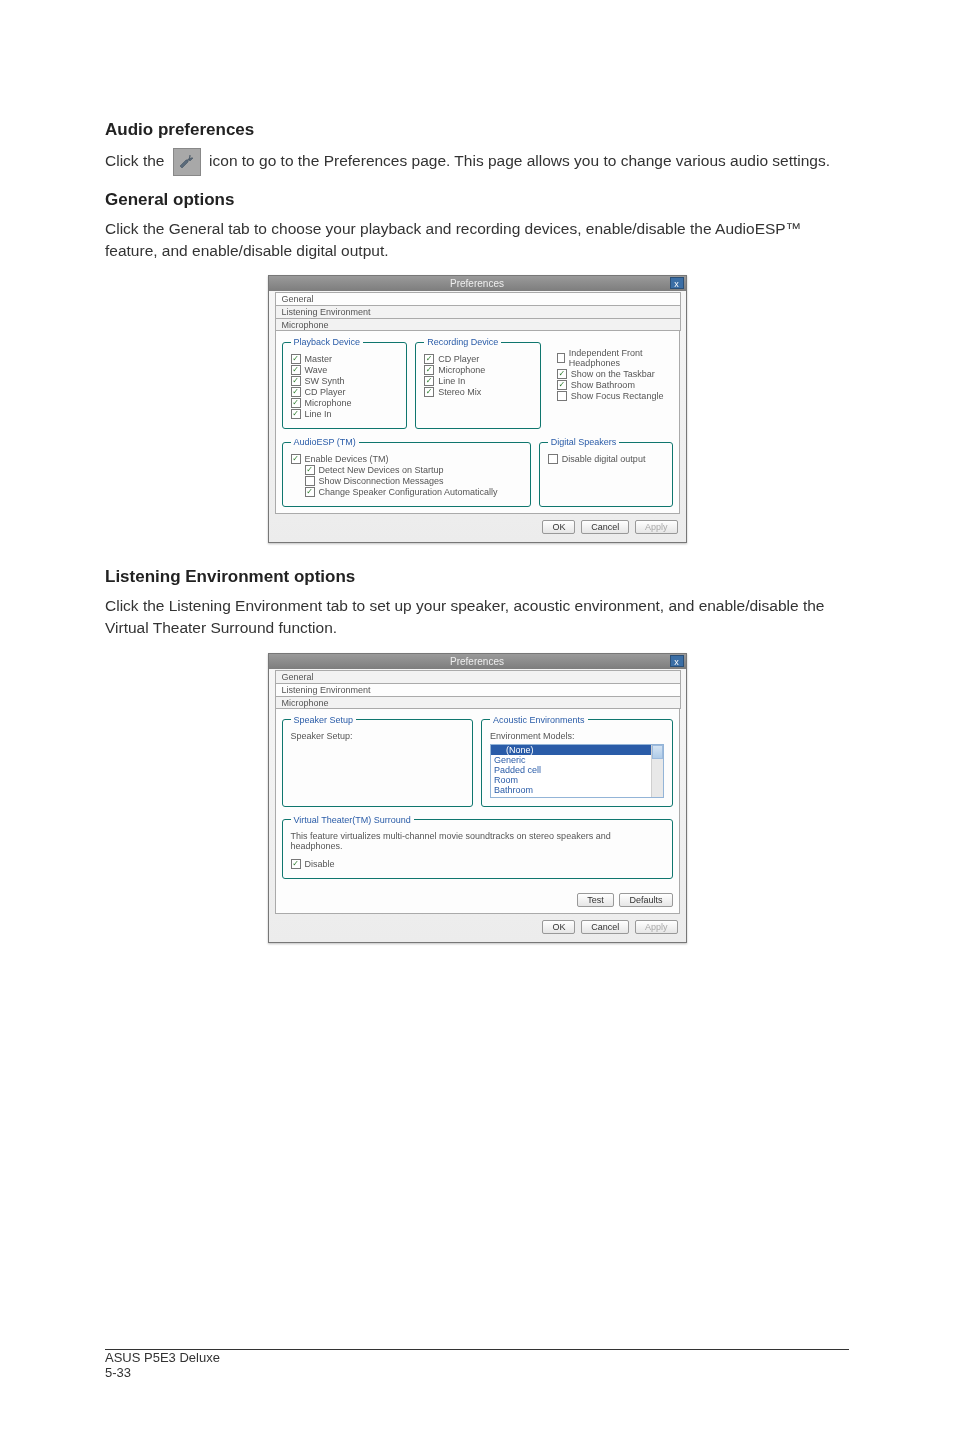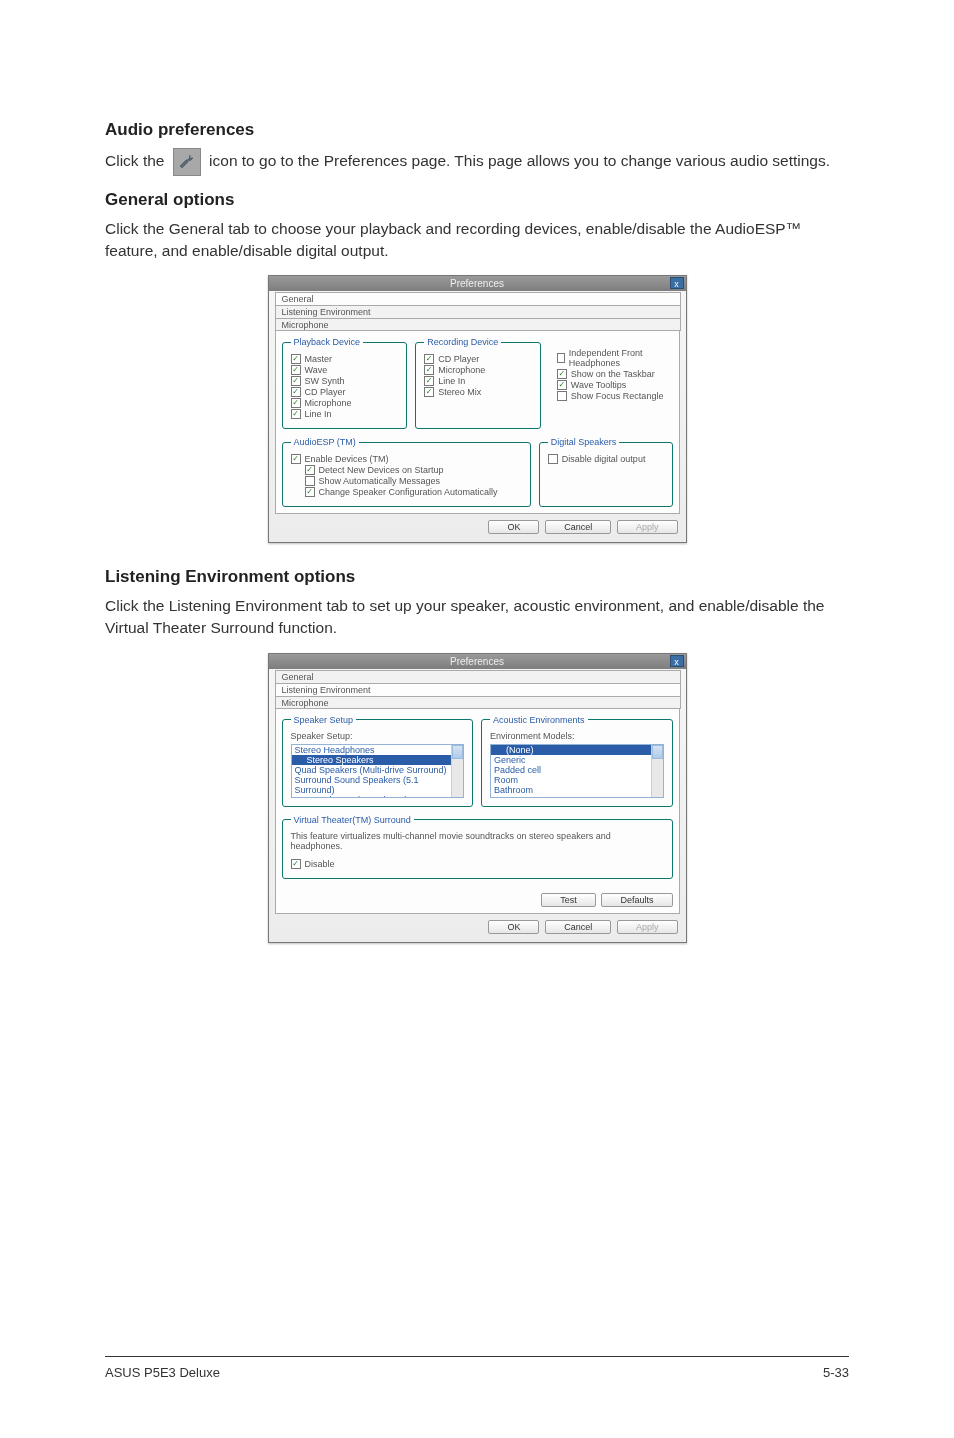--- a/index.html
+++ b/index.html
@@ -131,21 +131,21 @@
     line-height:8px;
   }
   .btnbar {
     text-align:right;
     padding: 0 8px 8px 0;
   }
   .btn {
     display:inline-block;
     border:1px solid #999;
     background:linear-gradient(#fff,#e6e6e6);
-    padding:1px 18px;
+    padding:1px 9px;
     font-size:9px;
     color:#333;
     border-radius:2px;
     margin-left:3px;
   }
   .btn.disabled { color:#aaa; }
 
   
   .list-select {
     border:1px solid #93b4d7;
@@ -182,25 +182,25 @@
   }
   .static-label { font-size:9px; color:#555; margin-bottom:2px; }
 
   
   .footer {
     position:absolute;
     bottom: 58px;
     left: 105px;
     right: 105px;
     border-top: 1px solid #333;
-    padding-top: 8px;
     display:flex;
     justify-content:space-between;
     font-size: 13px;
     color:#333;
+    flex-direction:column;
   }
 </style>
 </head>
 <body>
 
 <div class="page">
 
   <h3 class="section-title">Audio preferences</h3>
   <p class="body-text">
     <span>Click the </span>
@@ -278,21 +278,21 @@
             <div class="chk">
                 <span class="box"></span>
                 <span>Independent Front Headphones</span>
               </div>
             <div class="chk">
                 <span class="box">✓</span>
                 <span>Show on the Taskbar</span>
               </div>
             <div class="chk">
                 <span class="box">✓</span>
-                <span>Wave Tooltips</span>
+                <span>Show Bathroom</span>
               </div>
             <div class="chk">
                 <span class="box"></span>
                 <span>Show Focus Rectangle</span>
               </div>
           </fieldset>
         </div>
         <div class="row2">
           <fieldset class="group" style="flex:2;">
             <legend>AudioESP (TM)</legend>
@@ -300,21 +300,21 @@
                 <span class="box">✓</span>
                 <span>Enable Devices (TM)</span>
               </div>
             <div style="padding-left:14px;">
               <div class="chk">
                   <span class="box">✓</span>
                   <span>Detect New Devices on Startup</span>
                 </div>
               <div class="chk">
                   <span class="box"></span>
-                  <span>Show Automatically Messages</span>
+                  <span>Show Disconnection Messages</span>
                 </div>
               <div class="chk">
                   <span class="box">✓</span>
                   <span>Change Speaker Configuration Automatically</span>
                 </div>
             </div>
           </fieldset>
           <fieldset class="group" style="flex:1;">
             <legend>Digital Speakers</legend>
             <div class="chk">
@@ -344,30 +344,20 @@
       <div class="tabstrip">
         <div class="tab">General</div>
         <div class="tab active">Listening Environment</div>
         <div class="tab">Microphone</div>
       </div>
       <div class="tab-body">
         <div class="row2" style="margin-bottom:8px;justify-content:flex-end;">
           <fieldset class="group col">
             <legend>Speaker Setup</legend>
             <div class="static-label">Speaker Setup:</div>
-            <div class="list-select">
-              <div class="opt">Stereo Headphones</div>
-              <div class="sel">Stereo Speakers</div>
-              <div class="opt">Quad Speakers (Multi-drive Surround)</div>
-              <div class="opt">Surround Sound Speakers (5.1 Surround)</div>
-              <div class="opt">Surround Sound Speakers (7.1 Surround)</div>
-              <div class="scroll">
-                  <div class="thumb"></div>
-                </div>
-            </div>
           </fieldset>
           <fieldset class="group col">
             <legend>Acoustic Environments</legend>
             <div class="static-label">Environment Models:</div>
             <div class="list-select">
               <div class="sel">(None)</div>
               <div class="opt">Generic</div>
               <div class="opt">Padded cell</div>
               <div class="opt">Room</div>
               <div class="opt">Bathroom</div>

